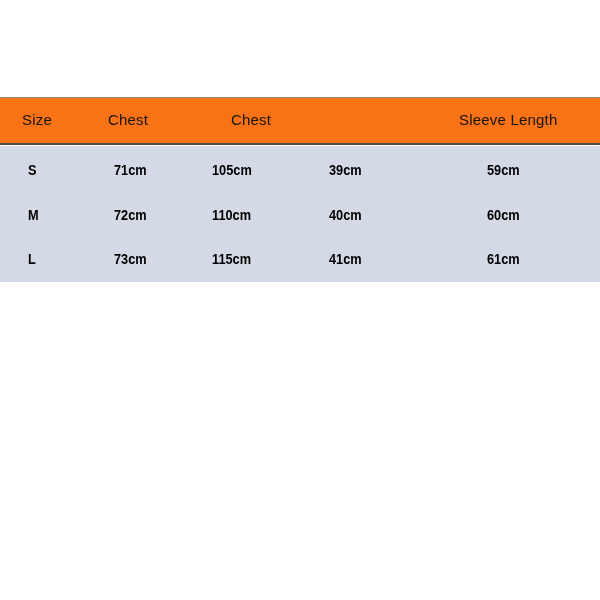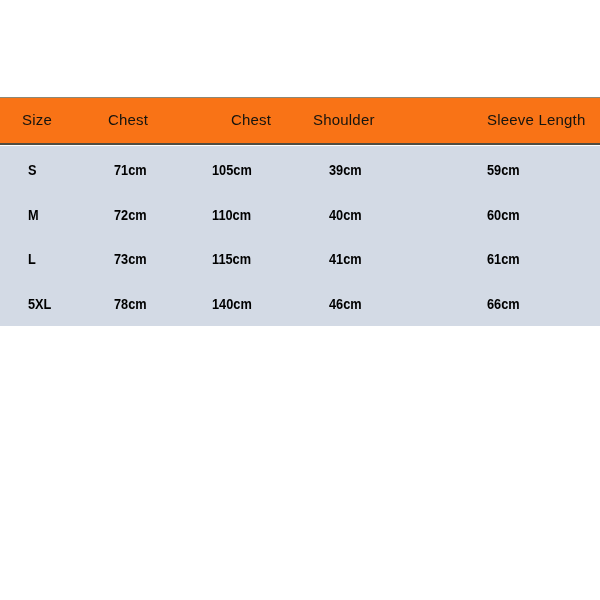--- a/index.html
+++ b/index.html
@@ -63,39 +63,38 @@
     transform: scaleX(0.88);
     transform-origin: left center;
     white-space: nowrap;
   }
 
   
   .chart-header .col-0 { left: 22px; }
   .chart-header .col-1 { left: 108px; }
   .chart-header .col-2 { left: 200px; margin-left: 31px; }
   .chart-header .col-3 { left: 313px; }
-  .chart-header .col-4 { left: 459px; margin-left: 28px; }
+  .chart-header .col-4 { left: 459px; }
 
   
   .chart-row .col-0 { left: 28px; }
   .chart-row .col-1 { left: 114px; }
   .chart-row .col-2 { left: 212px; }
   .chart-row .col-3 { left: 329px; }
   .chart-row .col-4 { left: 487px; }
 </style>
 </head>
 <body>
 
 <div id="size-chart">
 
   <div class="chart-header">
     <span class="cell col-0">Size</span>
     <span class="cell col-1">Chest</span>
     <span class="cell col-2">Chest</span>
-    <span class="cell col-3">Shoulder</span>
     <span class="cell col-4">Sleeve Length</span>
   </div>
 
   <div class="chart-body">
 
     <div class="chart-row">
       <span class="cell col-0">S</span>
       <span class="cell col-1">71cm</span>
       <span class="cell col-2">105cm</span>
       <span class="cell col-3">39cm</span>
@@ -115,22 +114,15 @@
       <span class="cell col-1">73cm</span>
       <span class="cell col-2">115cm</span>
       <span class="cell col-3">41cm</span>
       <span class="cell col-4">61cm</span>
     </div>
 
 
 
 
 
-    <div class="chart-row">
-      <span class="cell col-0">5XL</span>
-      <span class="cell col-1">78cm</span>
-      <span class="cell col-2">140cm</span>
-      <span class="cell col-3">46cm</span>
-      <span class="cell col-4">66cm</span>
-    </div>
 
   </div>
 </div>
 
 </body></html>

